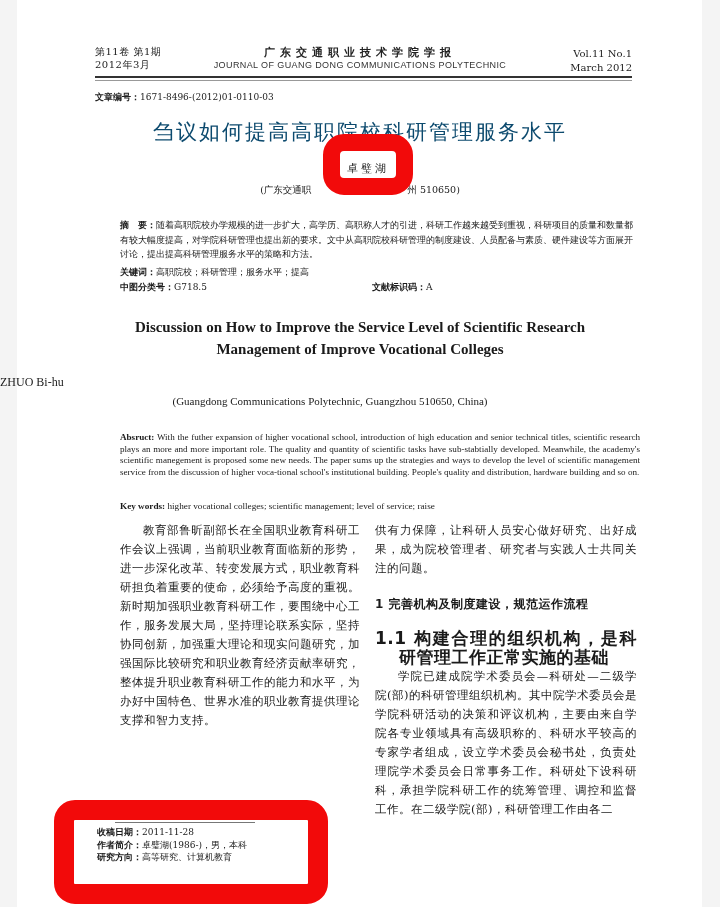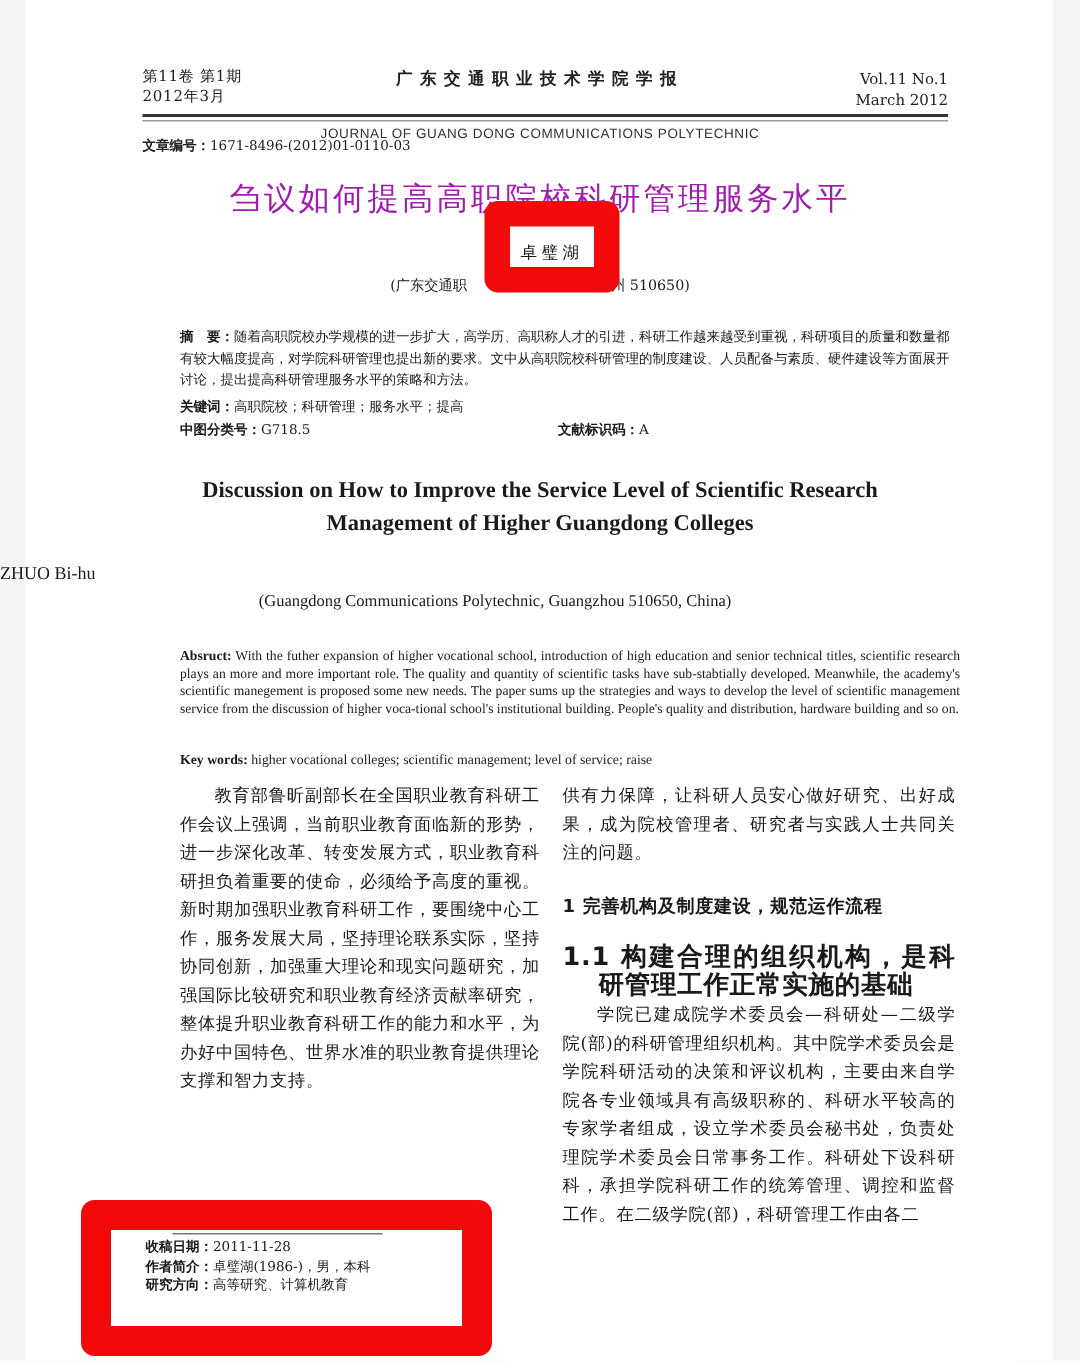--- a/index.html
+++ b/index.html
@@ -12,29 +12,29 @@
   }
   .page {
     position: absolute; left: 17px; top: 0; width: 685px; height: 907px;
     background: #ffffff;
   }
   .abs { position: absolute; white-space: nowrap; }
 
   
   .hdr-left { left: 95px; top: 45px; font-size: 10px; line-height: 13px; letter-spacing: 0.5px; color:#222; }
   .hdr-center-cn { left: 0; width: 720px; top: 45px; text-align: center; font-size: 11px; font-weight: bold; letter-spacing: 5px; font-family: "DejaVu Sans", sans-serif; color:#222; }
-  .hdr-center-en { left: 0; width: 720px; top: 60px; text-align: center; font-size: 9px; letter-spacing: 0.4px; font-family: "Liberation Sans", sans-serif; color:#333;margin-top:24px; }
+  .hdr-center-en { left: 0; width: 720px; top: 60px; text-align: center; font-size: 9px; letter-spacing: 0.4px; font-family: "Liberation Sans", sans-serif; color:#333; }
   .hdr-right { right: 88px; top: 47px; font-size: 10px; line-height: 14px; text-align: right; color:#222; }
   .hdr-rule { left: 95px; top: 76px; width: 537px; height: 0; border-top: 2px solid #333; }
   .hdr-rule2 { left: 95px; top: 80px; width: 537px; height: 0; border-top: 1px solid #999; }
 
   .article-no { left: 95px; top: 91px; font-size: 9px; color:#222; }
   .article-no b { font-family: "DejaVu Sans", sans-serif; }
 
-  .cn-title { left: 0; width: 720px; top: 118px; text-align: center; font-size: 21px; letter-spacing: 2px; font-family: "DejaVu Sans", sans-serif; color:#a21caf; }
+  .cn-title { left: 0; width: 720px; top: 118px; text-align: center; font-size: 21px; letter-spacing: 2px; font-family: "DejaVu Sans", sans-serif; color:#0c4a6e; }
   .cn-affil { left: 0; width: 720px; top: 184px; text-align: center; font-size: 9.5px; }
 
   .cn-abstract { left: 120px; top: 218px; width: 520px; font-size: 9px; line-height: 14.5px; white-space: normal; }
   .cn-abstract .lbl { font-weight: bold; font-family: "DejaVu Sans", sans-serif; }
   .cn-meta-row { font-size: 9px; line-height: 14.5px; }
   .kw-cn { left: 120px; top: 265px; }
   .clc { left: 120px; top: 280px; }
   .doccode { left: 372px; top: 280px; }
   .cn-meta-row b { font-family: "DejaVu Sans", sans-serif; }
 
@@ -53,21 +53,21 @@
   .col p { margin: 0; text-indent: 2em; }
   .col p.noind { text-indent: 0; }
   .sec1 { font-family: "DejaVu Sans", sans-serif; font-size: 12px; font-weight: bold; margin: 17px 0 10px 0; letter-spacing: 0.5px; }
   .sec11 { font-family: "DejaVu Sans", sans-serif; font-size: 17px; font-weight: bold; line-height: 19px; padding-left: 24px; text-indent: -24px; margin-top: 15px; }
 
   .footnote-rule { left: 115px; top: 822px; width: 140px; border-top: 1px solid #777; }
   .footnote { left: 97px; top: 826px; font-size: 9px; line-height: 12.5px; }
   .footnote b { font-family: "DejaVu Sans", sans-serif; }
 
   
-  .redbox { position: absolute; border: 19px solid #f20a0a; border-radius: 9px; box-sizing: border-box; background: transparent; }
+  .redbox { position: absolute; border: 19px solid #f20a0a; border-radius: 21px; box-sizing: border-box; background: transparent; }
   .redbox-top { left: 323px; top: 134px; width: 90px; height: 61px; border-width: 17px; background: #fff; }
   .redbox-top .inner { position: absolute; left: 0; top: 10px; width: 100%; text-align: center; font-size: 11px; letter-spacing: 3px; }
   .redbox-bottom { left: 54px; top: 800px; width: 274px; height: 104px; border-width: 20px; }
 </style>
 </head>
 <body>
 
 <div class="page"></div>
 
 <div class="abs hdr-left">
@@ -99,21 +99,21 @@
   <b>关键词：</b><span>高职院校；科研管理；服务水平；提高</span>
 </div>
 <div class="abs cn-meta-row clc">
   <b>中图分类号：</b><span>G718.5</span>
 </div>
 <div class="abs cn-meta-row doccode">
   <b>文献标识码：</b><span>A</span>
 </div>
 
 <div class="abs en-title">
-  <div style="width:520px;margin:0 auto;">Discussion on How to Improve the Service Level of Scientific Research Management of Higher Guangdong Colleges</div>
+  <div style="width:520px;margin:0 auto;">Discussion on How to Improve the Service Level of Scientific Research Management of Improve Vocational Colleges</div>
 </div>
 <div class="abs en-author">ZHUO Bi-hu</div>
 <div class="abs en-affil">(Guangdong Communications Polytechnic, Guangzhou 510650, China)</div>
 
 <div class="abs en-abstract">
   <b>Absruct:</b><span> With the futher expansion of higher vocational school, introduction of high education and senior technical titles, scientific research plays an more and more important role. The quality and quantity of scientific tasks have sub-stabtially developed. Meanwhile, the academy's scientific manegement is proposed some new needs. The paper sums up the strategies and ways to develop the level of scientific management service from the discussion of higher voca-tional school's institutional building. People's quality and distribution, hardware building and so on.</span>
 </div>
 <div class="abs en-kw">
   <b>Key words:</b><span> higher vocational colleges; scientific management; level of service; raise</span>
 </div>

